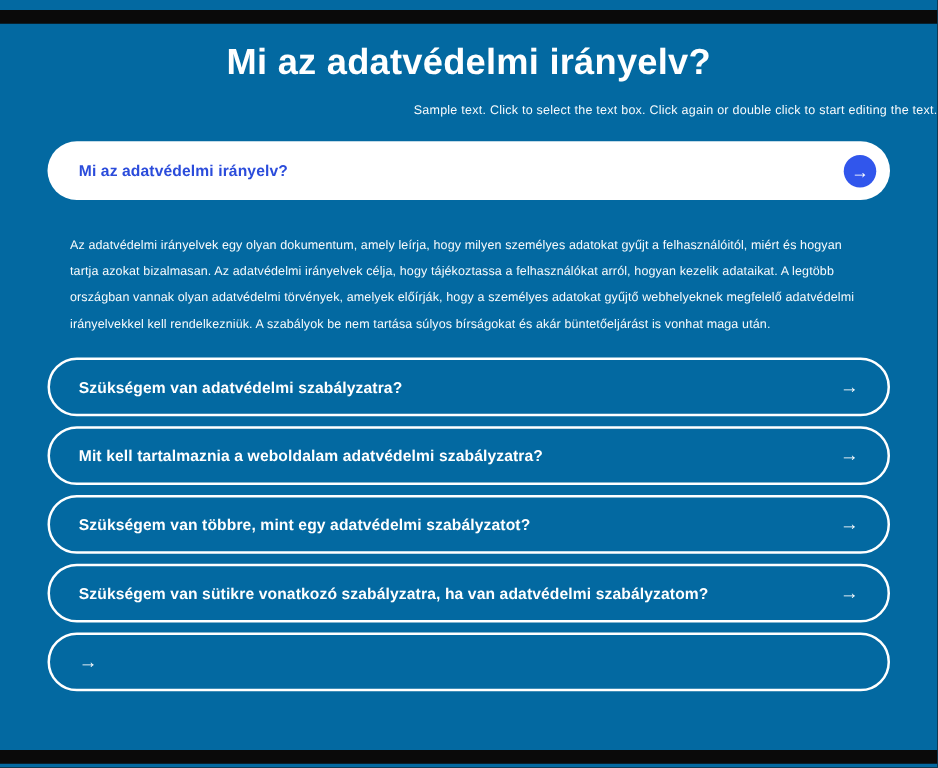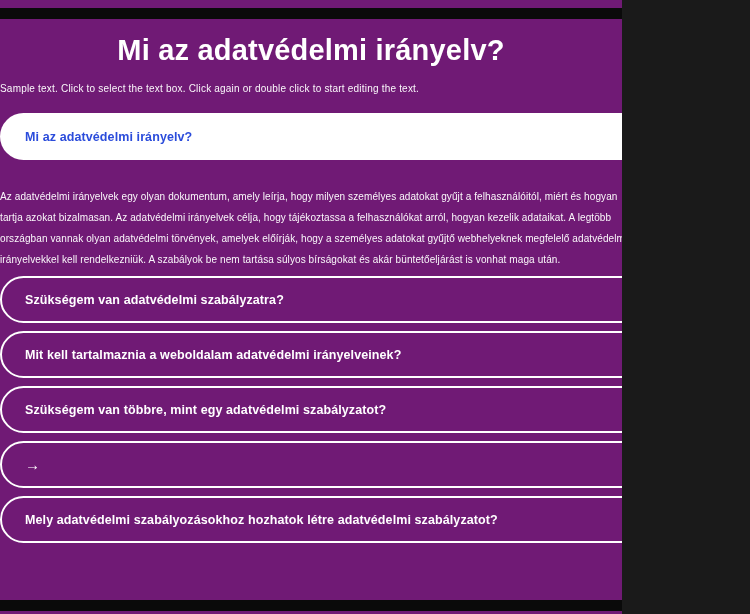--- a/index.html
+++ b/index.html
@@ -1,23 +1,23 @@
 <!DOCTYPE html>
 <html><head>
 <meta charset="utf-8">
 <style>
   * { margin: 0; padding: 0; box-sizing: border-box; }
   html, body { background: #1a1a1a; }
   body { font-family: "Liberation Sans", sans-serif; }
 
   .canvas {
     position: relative;
-    width: 622px;
+    width: 750px;
     height: 614px;
-    background: #701a75;
+    background: #0369a1;
     overflow: hidden;
   }
 
   .edge-bar {
     position: absolute;
     left: 0;
     width: 100%;
     height: 11px;
     background: #0a0a0a;
   }
@@ -35,21 +35,21 @@
     text-align: center;
     color: #ffffff;
     font-size: 29px;
     line-height: 32px;
     font-weight: 700;
     letter-spacing: 0.2px;
   }
 
   .page-subtitle {
     margin-top: 17px;
-    text-align: left;
+    text-align: right;
     color: rgba(255,255,255,0.97);
     font-size: 10px;
     line-height: 12px;
     letter-spacing: 0.2px;
   }
 
   .pill {
     width: 674px;
     height: 47px;
     margin: 0 auto;
@@ -87,21 +87,21 @@
   .description {
     width: 638px;
     margin: 26px auto 0;
     color: rgba(255,255,255,0.97);
     font-size: 10px;
     line-height: 21px;
     letter-spacing: 0.1px;
   }
 
   .faq-list {
-    margin: 6px auto 0;
+    margin: 16px auto 0;
     width: 674px;
     display: flex;
     flex-direction: column;
     gap: 8px;
   }
   .faq-item {
     width: 100%;
     height: 47px;
     border: 2px solid #ffffff;
     border-radius: 26px;
@@ -147,35 +147,35 @@
     <p class="description">Az adatvédelmi irányelvek egy olyan dokumentum, amely leírja, hogy milyen személyes adatokat gyűjt a felhasználóitól, miért és hogyan tartja azokat bizalmasan. Az adatvédelmi irányelvek célja, hogy tájékoztassa a felhasználókat arról, hogyan kezelik adataikat. A legtöbb országban vannak olyan adatvédelmi törvények, amelyek előírják, hogy a személyes adatokat gyűjtő webhelyeknek megfelelő adatvédelmi irányelvekkel kell rendelkezniük. A szabályok be nem tartása súlyos bírságokat és akár büntetőeljárást is vonhat maga után.</p>
 
     <div class="faq-list">
 
       <div class="pill faq-item">
         <span class="pill-label">Szükségem van adatvédelmi szabályzatra?</span>
         <span class="arrow-glyph">→</span>
       </div>
 
       <div class="pill faq-item">
-        <span class="pill-label">Mit kell tartalmaznia a weboldalam adatvédelmi irányelveinek?</span>
+        <span class="pill-label">Mit kell tartalmaznia a weboldalam adatvédelmi szabályzatra?</span>
         <span class="arrow-glyph">→</span>
       </div>
 
       <div class="pill faq-item">
         <span class="pill-label">Szükségem van többre, mint egy adatvédelmi szabályzatot?</span>
         <span class="arrow-glyph">→</span>
       </div>
 
       <div class="pill faq-item">
+        <span class="pill-label">Szükségem van sütikre vonatkozó szabályzatra, ha van adatvédelmi szabályzatom?</span>
         <span class="arrow-glyph">→</span>
       </div>
 
       <div class="pill faq-item">
-        <span class="pill-label">Mely adatvédelmi szabályozásokhoz hozhatok létre adatvédelmi szabályzatot?</span>
         <span class="arrow-glyph">→</span>
       </div>
 
     </div>
   </div>
 
   <div class="edge-bar bottom"></div>
 
 </div>
 

